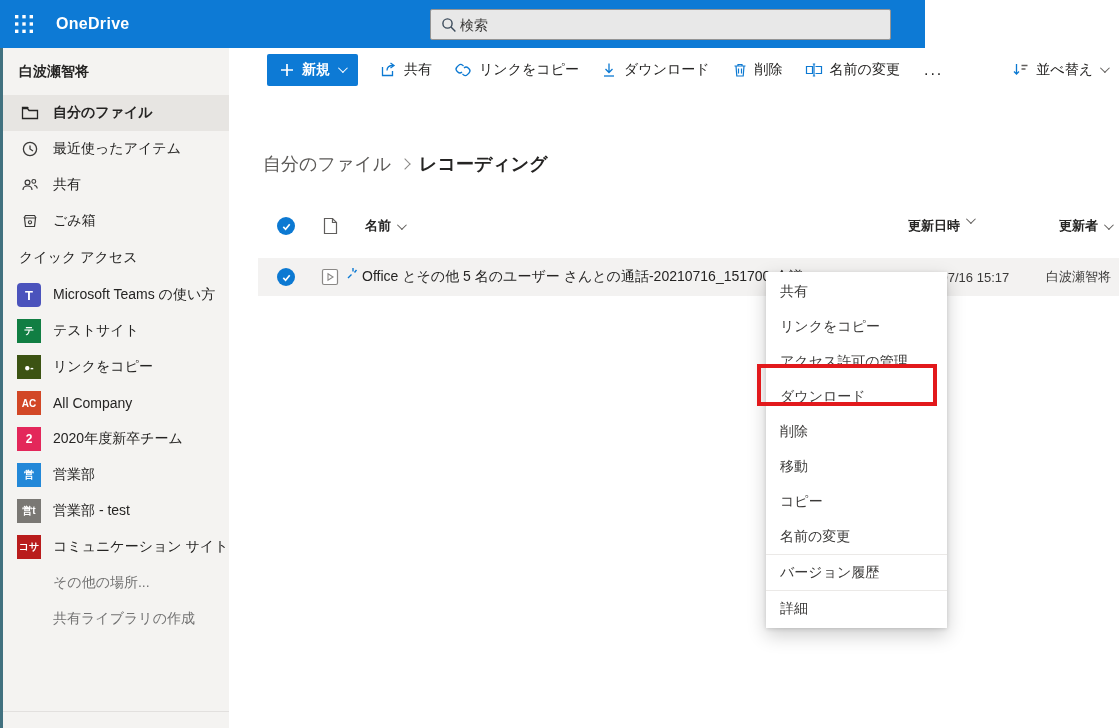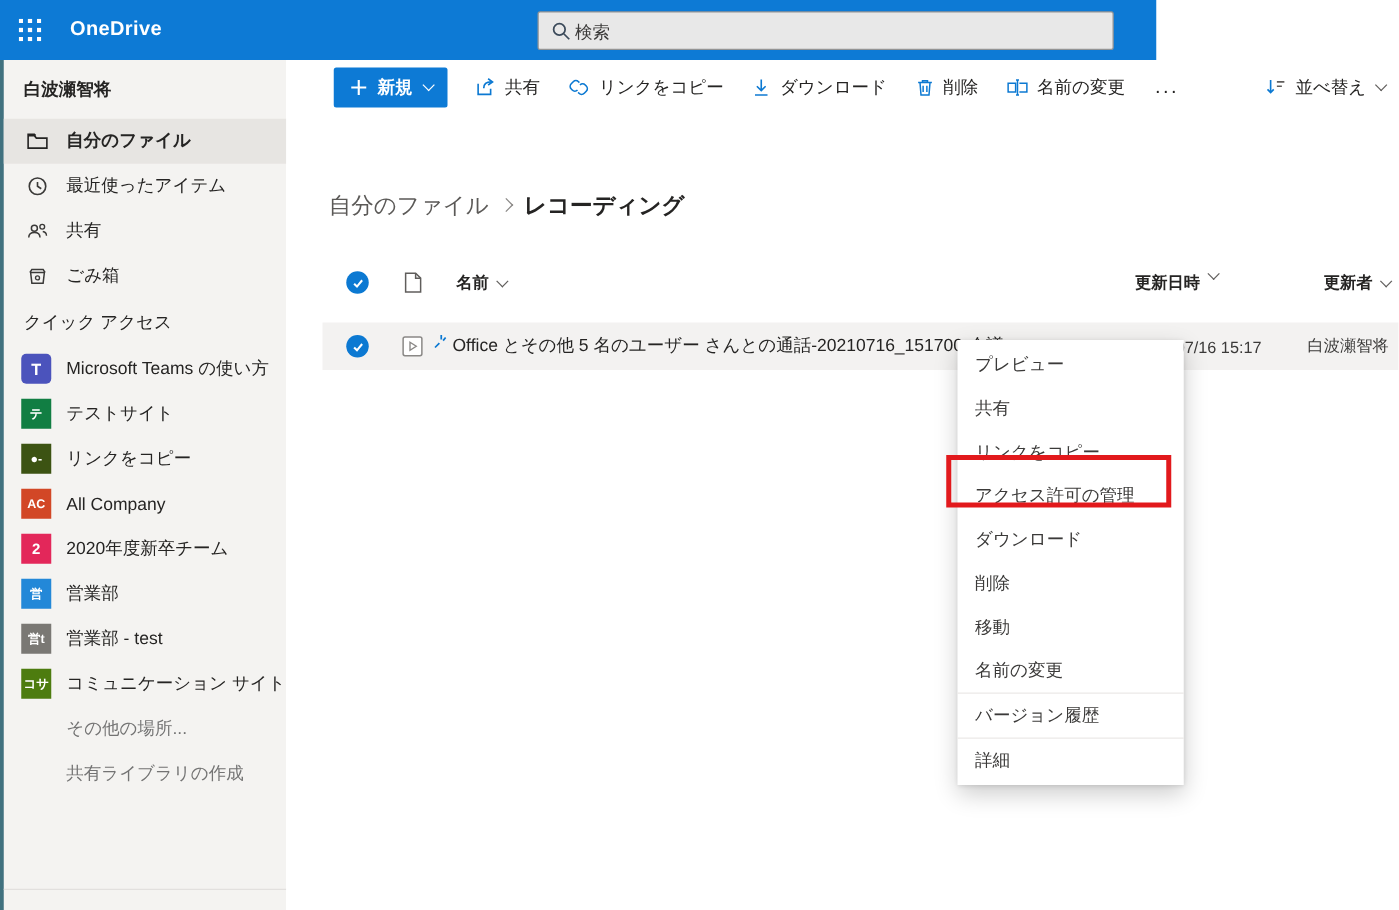--- a/index.html
+++ b/index.html
@@ -164,21 +164,21 @@
     </div>
     <div class="site-item">
       <span class="site-badge" style="background: rgb(35, 136, 216);">営</span>
       <span>営業部</span>
     </div>
     <div class="site-item">
       <span class="site-badge" style="background: rgb(122, 120, 116);">営t</span>
       <span>営業部 - test</span>
     </div>
     <div class="site-item">
-      <span class="site-badge" style="background: #4d7c0f;">コサ</span>
+      <span class="site-badge" style="background: #b91c1c;">コサ</span>
       <span>コミュニケーション サイト</span>
     </div>
 
     <div class="sb-link">その他の場所...</div>
     <div class="sb-link">共有ライブラリの作成</div>
 
     <div class="sidebar-divider"></div>
   </div>
 
   <div class="main">
@@ -311,27 +311,27 @@
             </svg>
         </span>
         <span class="fname">Office とその他 5 名のユーザー さんとの通話-20210716_151700-会議</span>
       </div>
       <div class="row-date">2021/07/16 15:17</div>
       <div class="row-by">白波瀬智将</div>
     </div>
   </div>
 
   <div class="context-menu">
-    <div class="menu-item">プレビュー</div>
     <div class="menu-item">共有</div>
     <div class="menu-item">リンクをコピー</div>
     <div class="menu-item">アクセス許可の管理</div>
     <div class="menu-item">ダウンロード</div>
     <div class="menu-item">削除</div>
     <div class="menu-item">移動</div>
+    <div class="menu-item">コピー</div>
     <div class="menu-item">名前の変更</div>
     <div class="menu-sep"></div>
     <div class="menu-item">バージョン履歴</div>
     <div class="menu-sep"></div>
     <div class="menu-item">詳細</div>
   </div>
 
   <div class="annotation-box"></div>
 
 </div>

